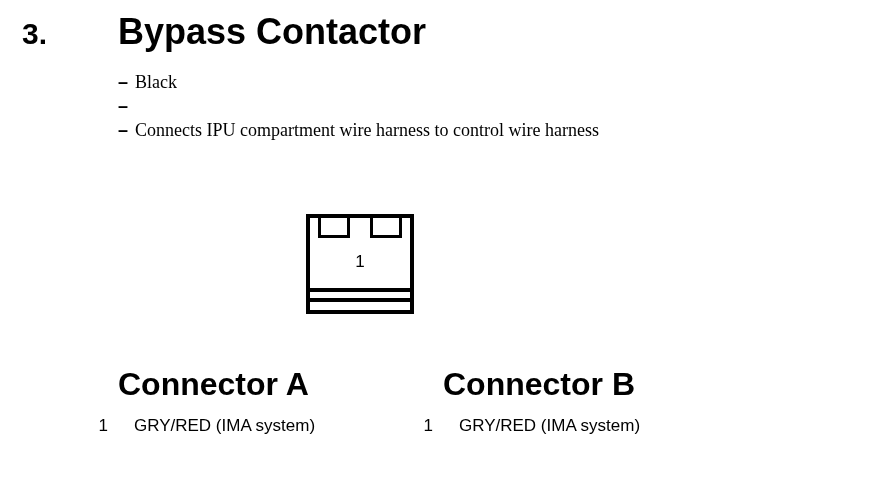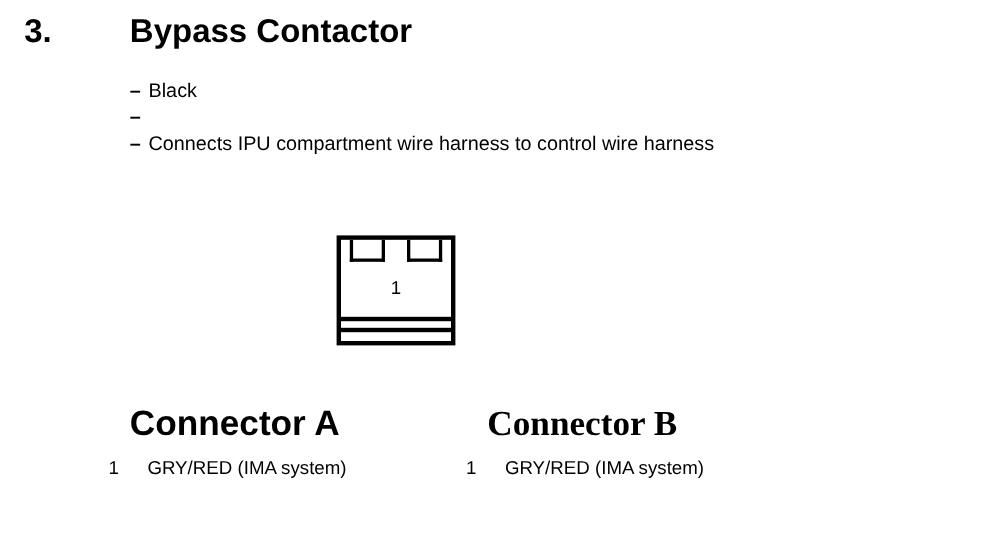--- a/index.html
+++ b/index.html
@@ -31,21 +31,21 @@
     align-items: baseline;
   }
   .item-number {
     font-size: 30px;
     font-weight: bold;
     line-height: 1;
     width: 96px;
     display: block;
   }
   .item-title {
-    font-size: 30px;
+    font-size: 36px;
     font-weight: bold;
     line-height: 1;
     letter-spacing: 0px;
     display: block;
   }
 
   
   .bullets {
     position: absolute;
     left: 118px;
@@ -58,20 +58,21 @@
     line-height: 24px;
     white-space: nowrap;
   }
   .dash {
     font-weight: bold;
     margin-right: 7px;
     display: inline-block;
   }
   .bullet-text {
     display: inline-block;
+    font-family: Liberation Serif, serif;
   }
 
   
   .symbol {
     position: absolute;
     left: 306px;
     top: 214px;
     width: 108px;
     height: 100px;
     border: 4px solid #000;
@@ -132,21 +133,21 @@
   #connector-b-block { left: 415px; top: 370px; width: 300px; }
 
   .connector-title {
     font-size: 32px;
     font-weight: bold;
     text-align: left;
     line-height: 28px;
     white-space: nowrap;
   }
   #connector-a-block .connector-title { padding-left: 28px; }
-  #connector-b-block .connector-title { padding-left: 28px; font-family: Liberation Serif, serif; }
+  #connector-b-block .connector-title { padding-left: 28px; }
 
   .pin-row {
     display: flex;
     align-items: baseline;
     font-size: 17px;
     line-height: 22px;
     margin-top: 17px;
     white-space: nowrap;
   }
   .pin-num {

